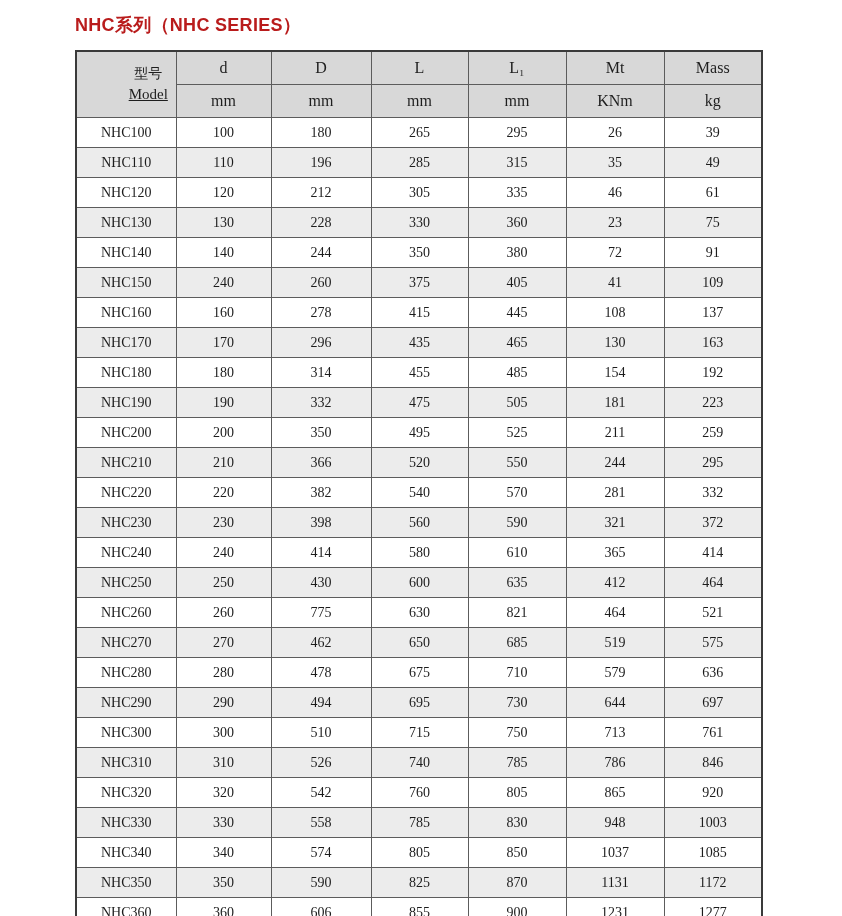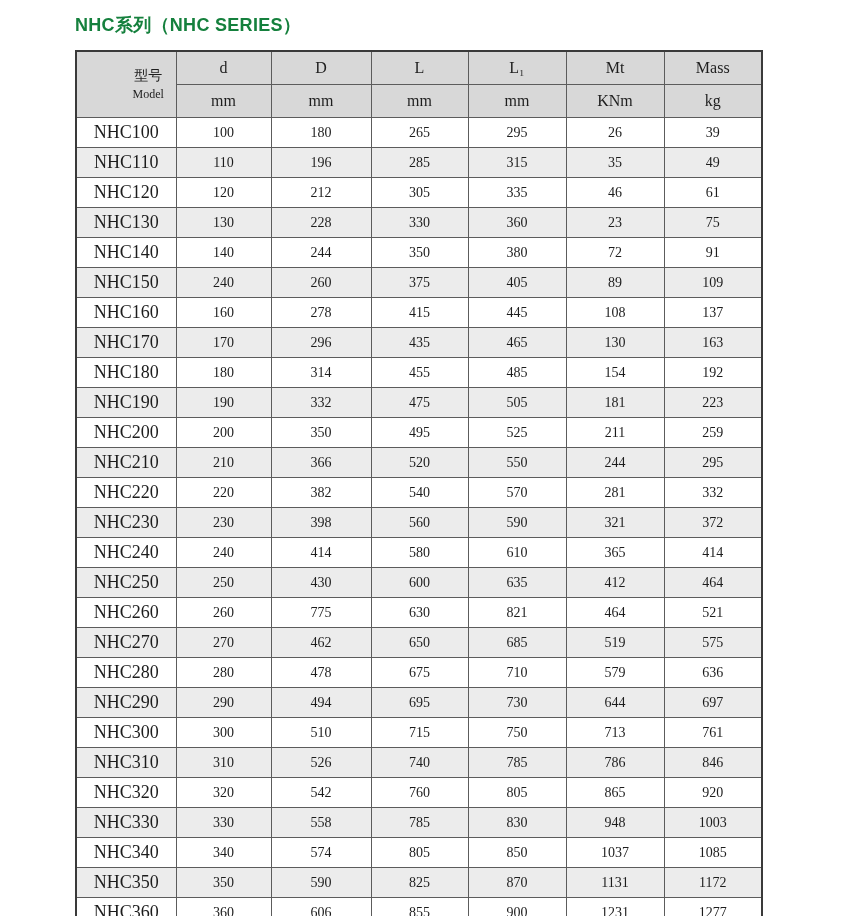--- a/index.html
+++ b/index.html
@@ -11,21 +11,21 @@
     overflow: hidden;
   }
   .page {
     box-sizing: border-box;
     padding: 13px 0 0 75px;
   }
   .title {
     font-family: "Liberation Sans", sans-serif;
     font-weight: bold;
     font-size: 18px;
-    color: #15803d;
+    color: #b91c1c;
     letter-spacing: 0.3px;
     margin: 0 0 13px 0;
   }
   table.spec {
     border-collapse: collapse;
     table-layout: fixed;
     width: 686px;
     border: 2px solid #3a3a3a;
     font-family: "Liberation Serif", "DejaVu Serif", serif;
   }
@@ -41,32 +41,32 @@
     color: #1e1e1e;
     height: 32px;
     font-size: 16px;
   }
   thead th.model-th {
     font-size: 15px;
     line-height: 1.35;
     padding-left: 44px;
   }
   thead th.model-th .cn { font-size: 14px; }
-  thead th.model-th .en { font-size: 12px; }
+  thead th.model-th .en { font-size: 15px; text-decoration: underline; }
   tbody td {
     height: 29px;
     font-size: 14px;
     color: #1c1c1c;
     background: #ffffff;
   }
   tbody tr:nth-child(even) td {
     background: #ececec;
   }
   tbody td.model-cell {
-    font-size: 18px;
+    font-size: 14px;
   }
 </style>
 </head>
 <body>
 
 <div class="page">
   <h1 class="title">NHC系列（NHC SERIES）</h1>
 
   <table class="spec">
     <colgroup>
@@ -145,21 +145,21 @@
           <td class="value-cell">380</td>
           <td class="value-cell">72</td>
           <td class="value-cell">91</td>
         </tr>
         <tr>
           <td class="model-cell">NHC150</td>
           <td class="value-cell">240</td>
           <td class="value-cell">260</td>
           <td class="value-cell">375</td>
           <td class="value-cell">405</td>
-          <td class="value-cell">89</td>
+          <td class="value-cell">41</td>
           <td class="value-cell">109</td>
         </tr>
         <tr>
           <td class="model-cell">NHC160</td>
           <td class="value-cell">160</td>
           <td class="value-cell">278</td>
           <td class="value-cell">415</td>
           <td class="value-cell">445</td>
           <td class="value-cell">108</td>
           <td class="value-cell">137</td>

